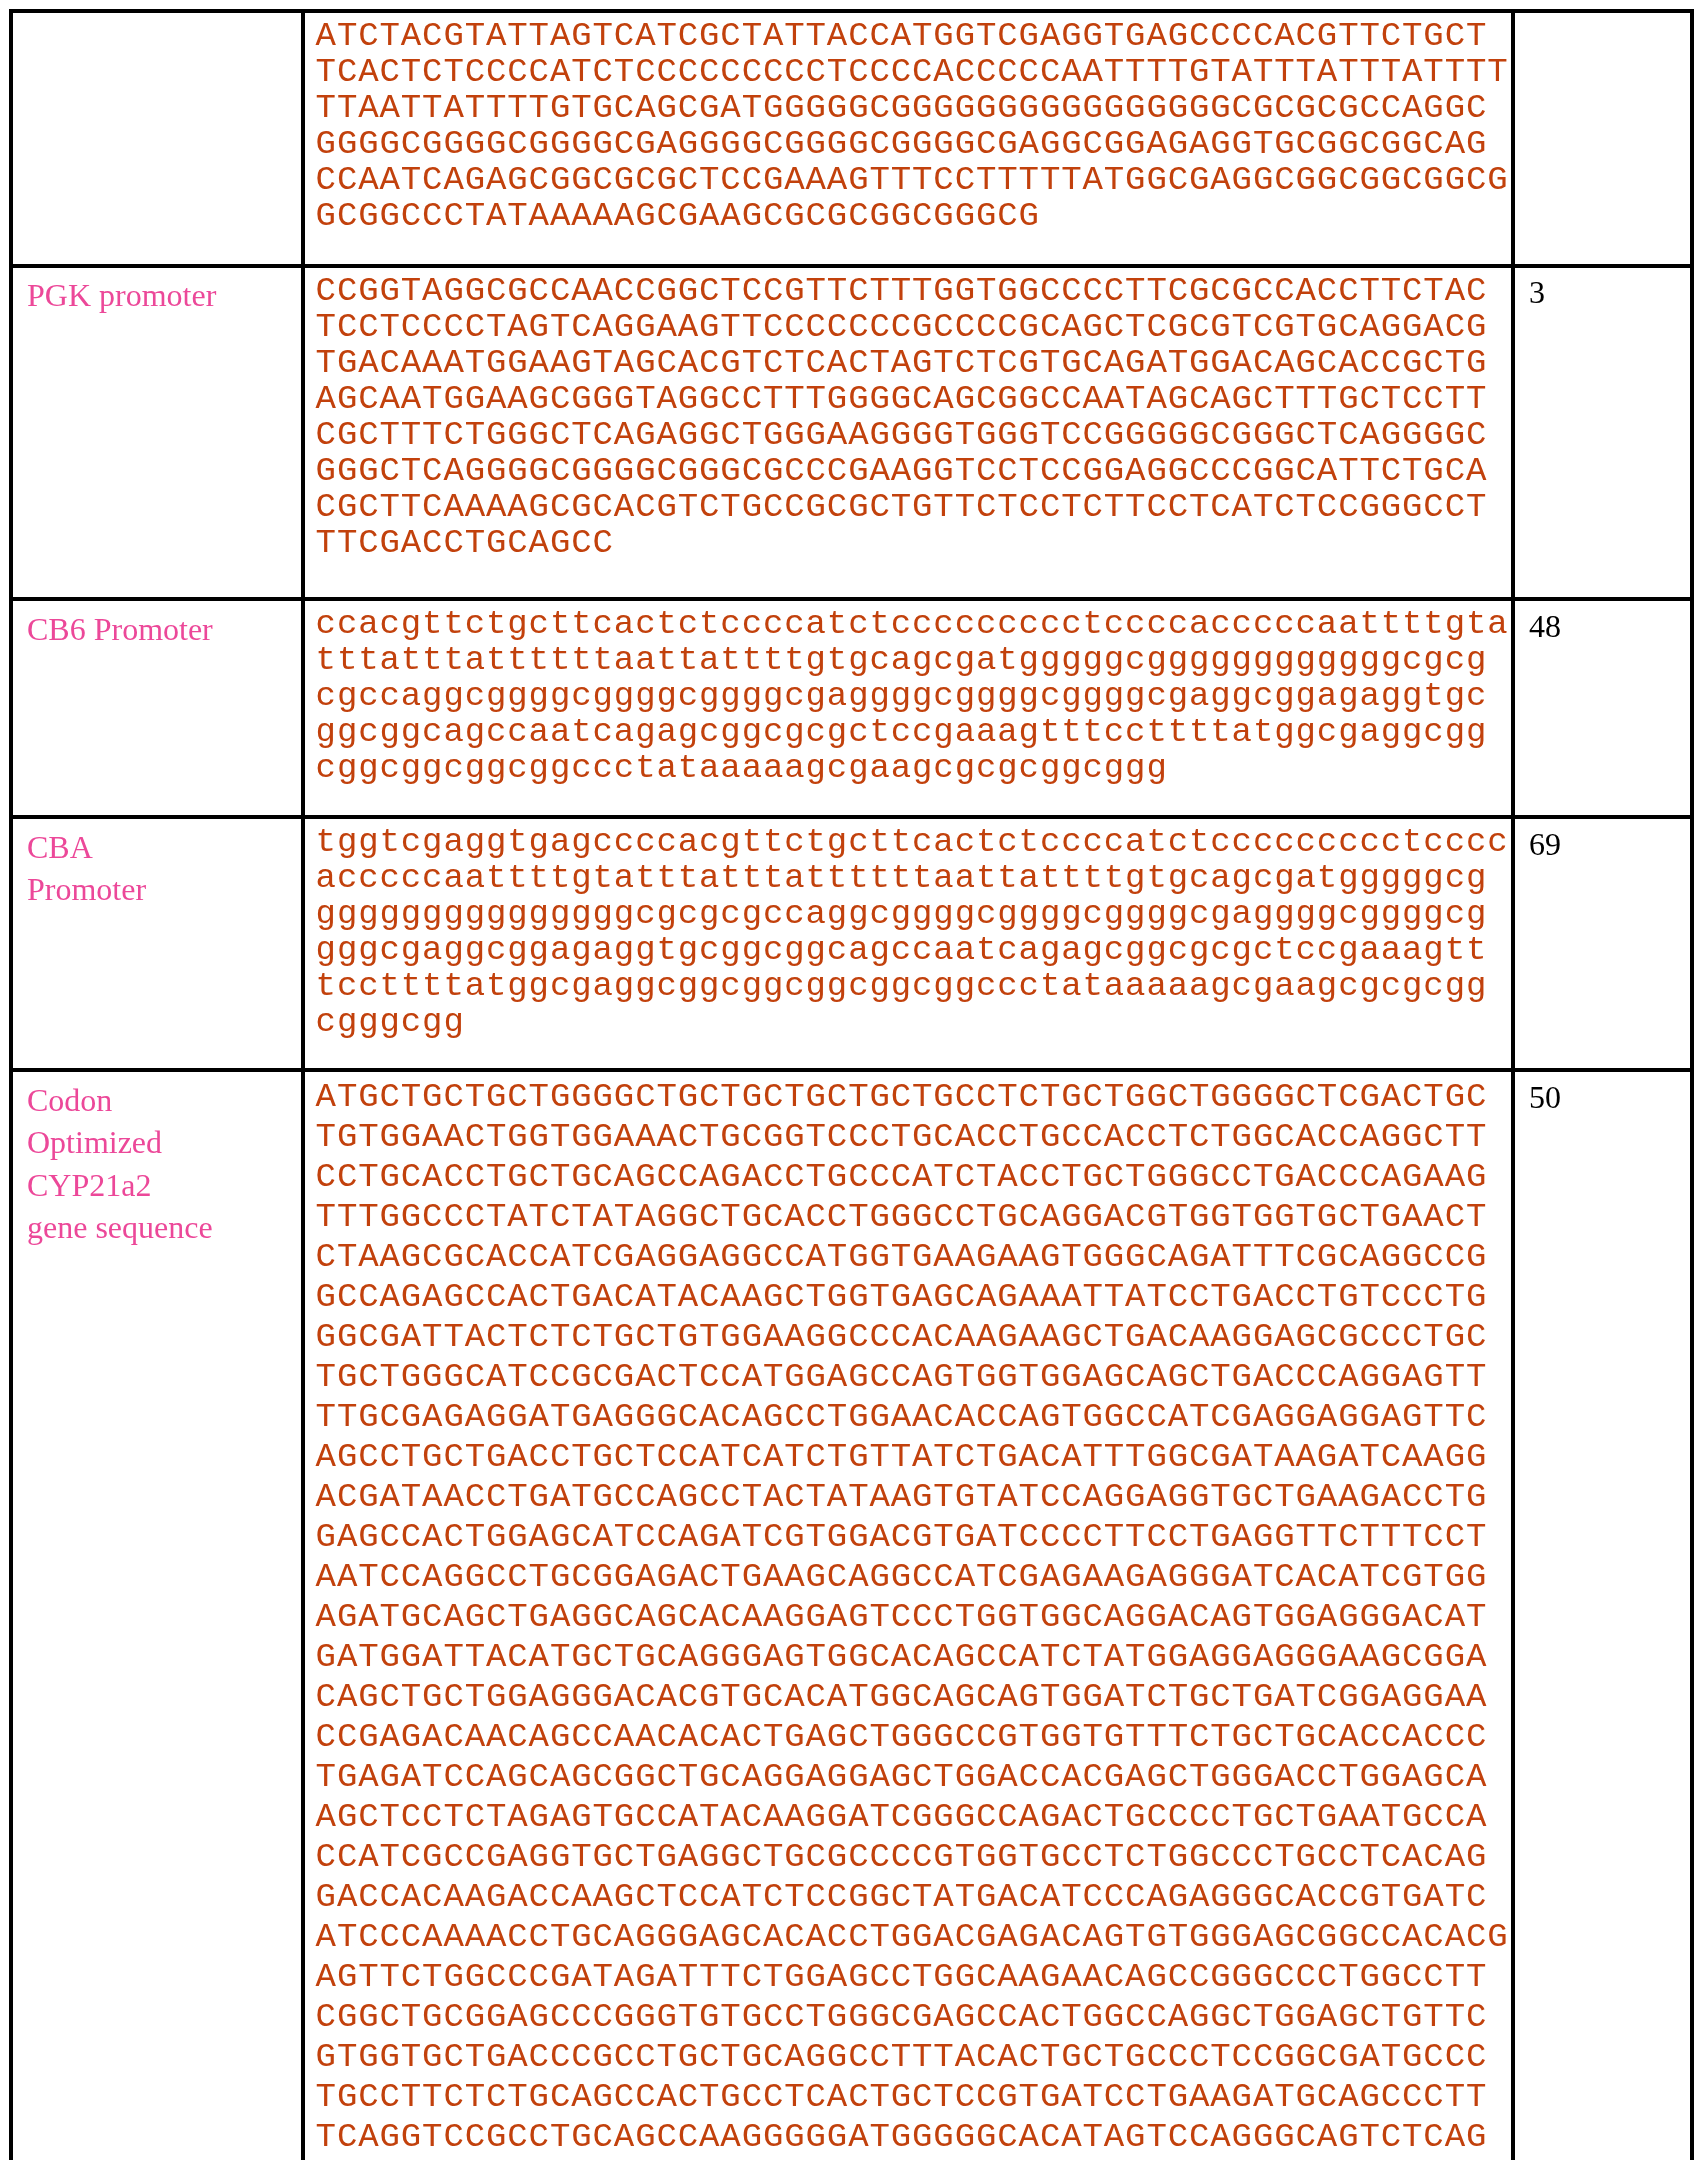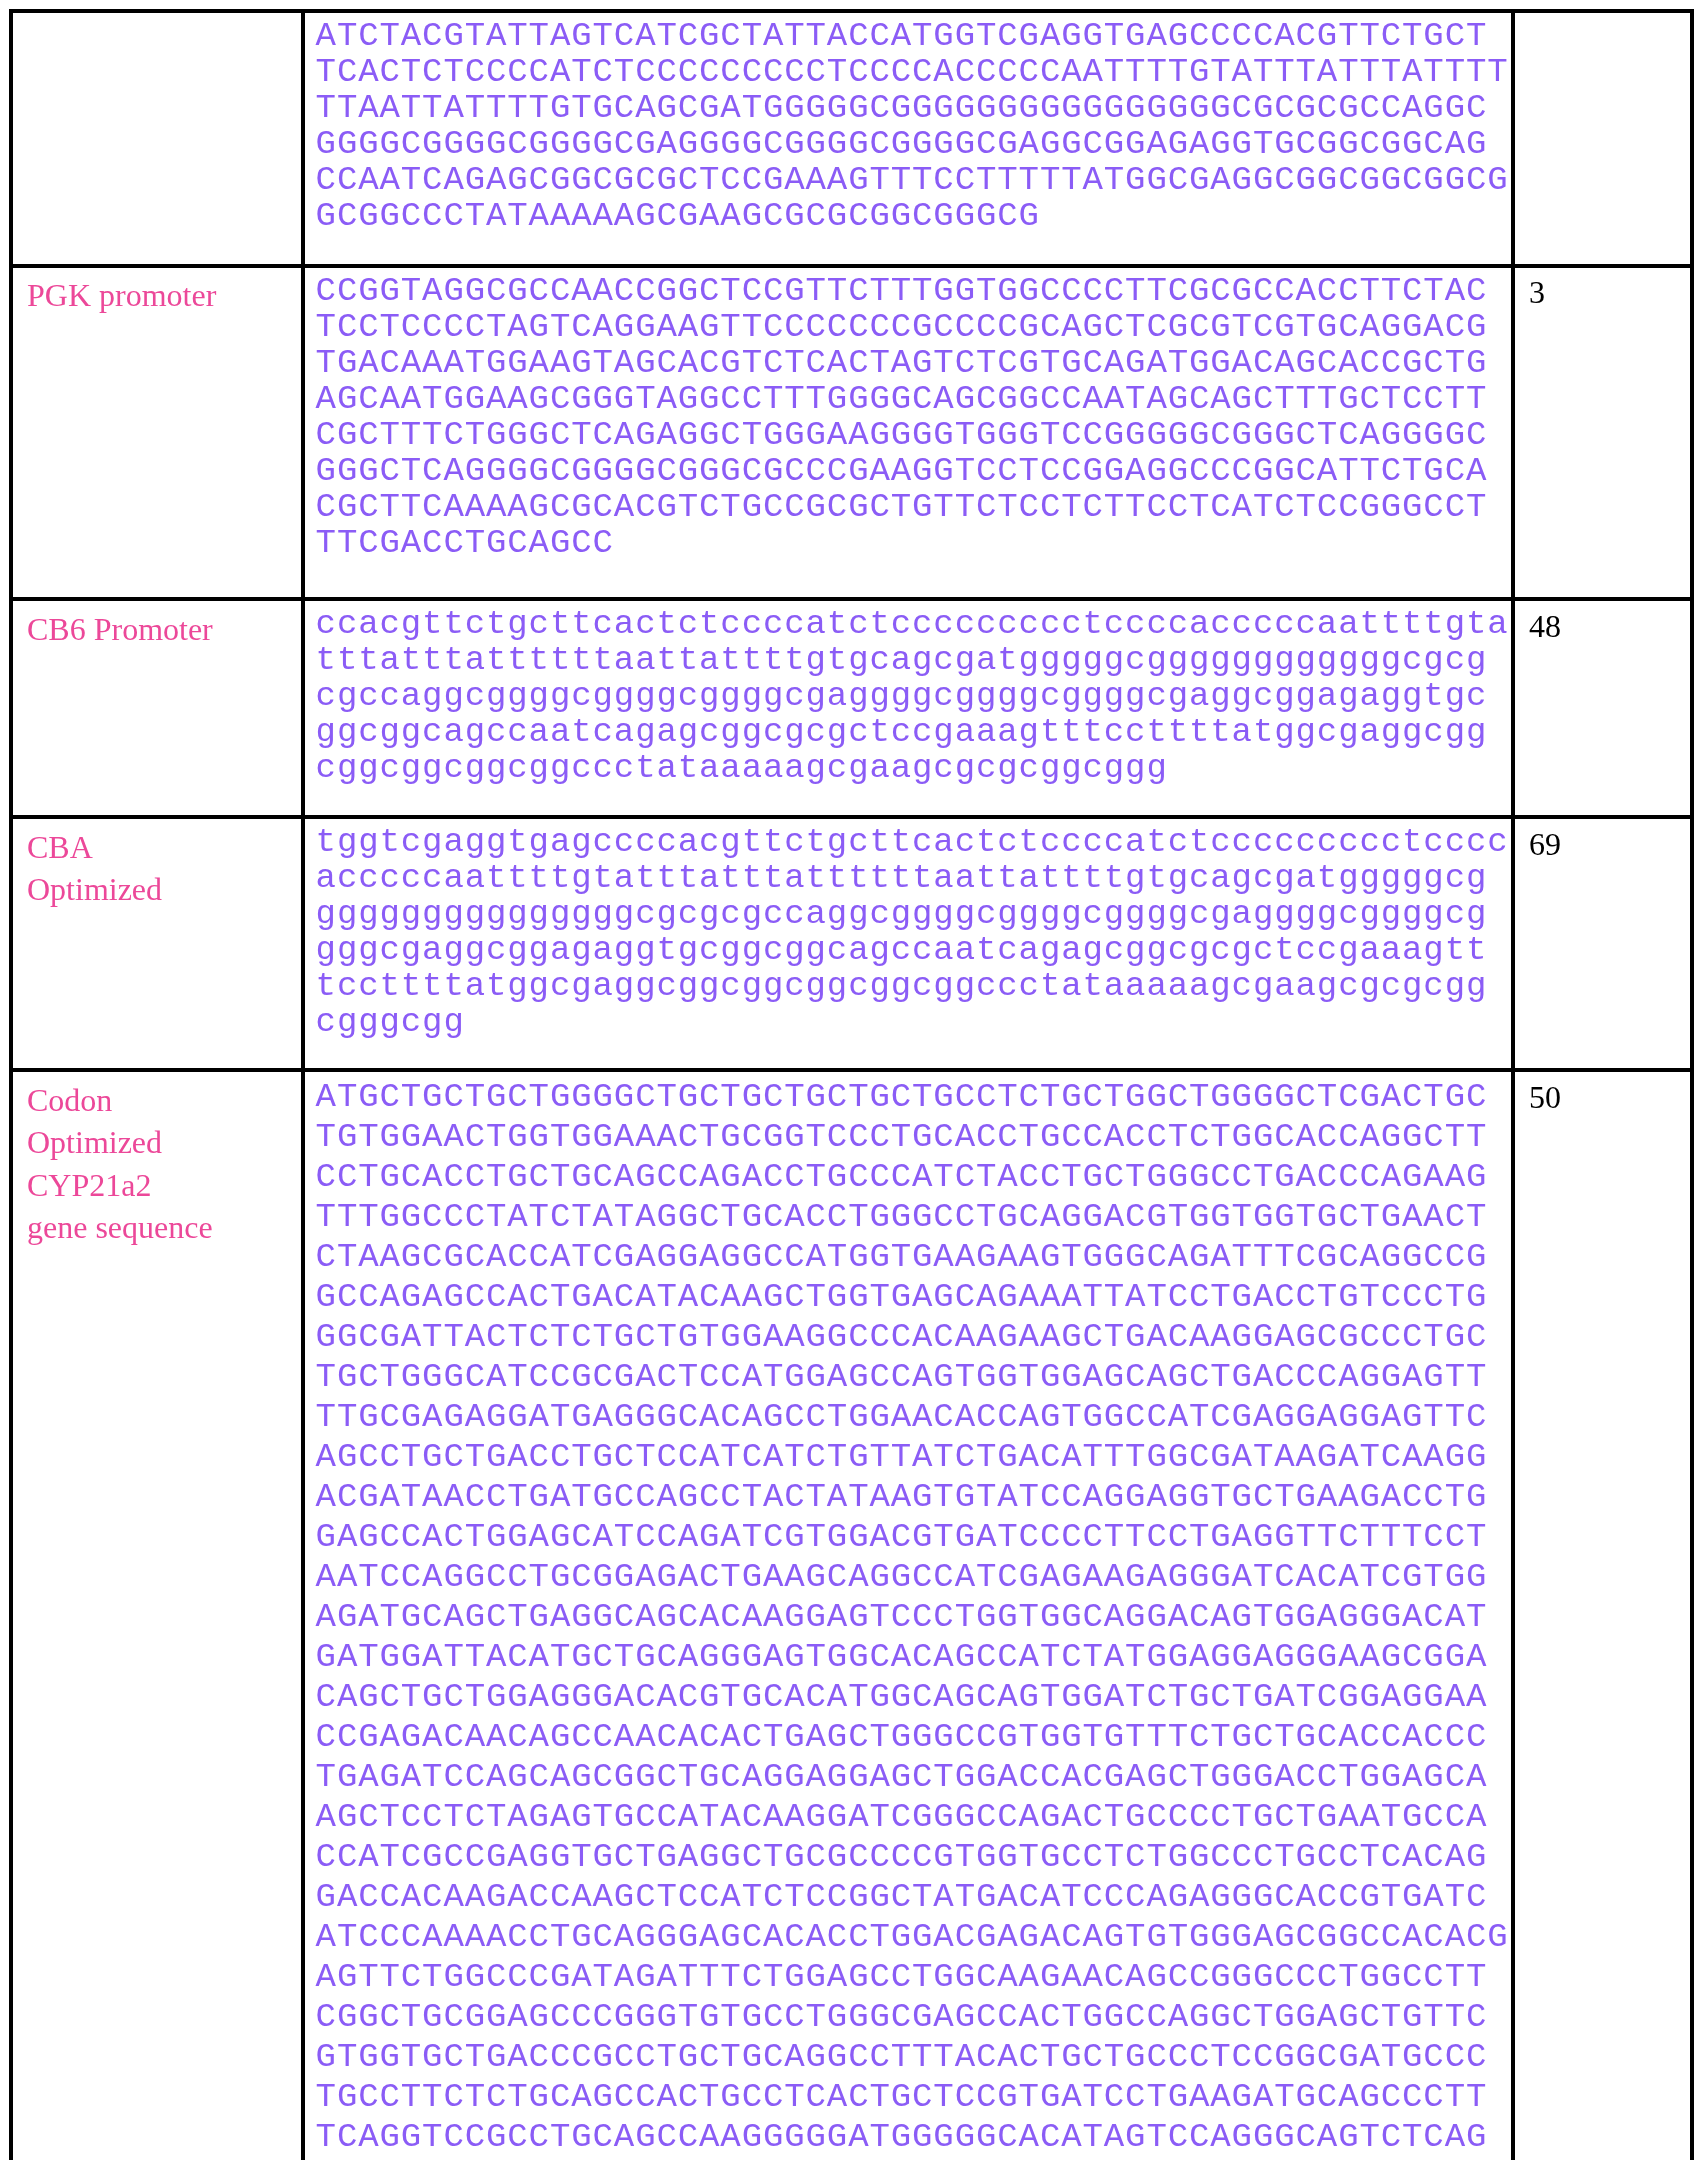--- a/index.html
+++ b/index.html
@@ -38,21 +38,21 @@
     color: #ec4899;
     padding: 6.8px 3.4px 0 13.6px;
     white-space: pre-line;
   }
   td.seq-cell { padding: 5.1px 0 5.1px 10.2px; }
   .seq {
     font-family: "Liberation Mono", "DejaVu Sans Mono", monospace;
     font-size: 34px;
     line-height: 36px;
     letter-spacing: 0.9px;
-    color: #8b5cf6;
+    color: #c2410c;
     white-space: pre;
   }
   tr.r5 .seq { line-height: 40px; }
   td.num-cell {
     font-family: "Liberation Serif", "DejaVu Serif", serif;
     font-size: 32px;
     color: #000000;
     padding: 6.8px 0 0 13.6px;
   }
   tr.r1 td { height: 241px; }
@@ -104,21 +104,21 @@
           <div class="seq">ccacgttctgcttcactctccccatctccccccccctccccacccccaattttgta
 tttatttattttttaattattttgtgcagcgatgggggcggggggggggggcgcg
 cgccaggcggggcggggcggggcgaggggcggggcggggcgaggcggagaggtgc
 ggcggcagccaatcagagcggcgcgctccgaaagtttccttttatggcgaggcgg
 cggcggcggcggccctataaaaagcgaagcgcgcggcggg</div>
         </td>
         <td class="num-cell">48</td>
       </tr>
       <tr class="r4">
         <td class="label-cell">CBA
-Optimized</td>
+Promoter</td>
         <td class="seq-cell">
           <div class="seq">tggtcgaggtgagccccacgttctgcttcactctccccatctccccccccctcccc
 acccccaattttgtatttatttattttttaattattttgtgcagcgatgggggcg
 gggggggggggggggcgcgcgccaggcggggcggggcggggcgaggggcggggcg
 gggcgaggcggagaggtgcggcggcagccaatcagagcggcgcgctccgaaagtt
 tccttttatggcgaggcggcggcggcggcggccctataaaaagcgaagcgcgcgg
 cgggcgg</div>
         </td>
         <td class="num-cell">69</td>
       </tr>

